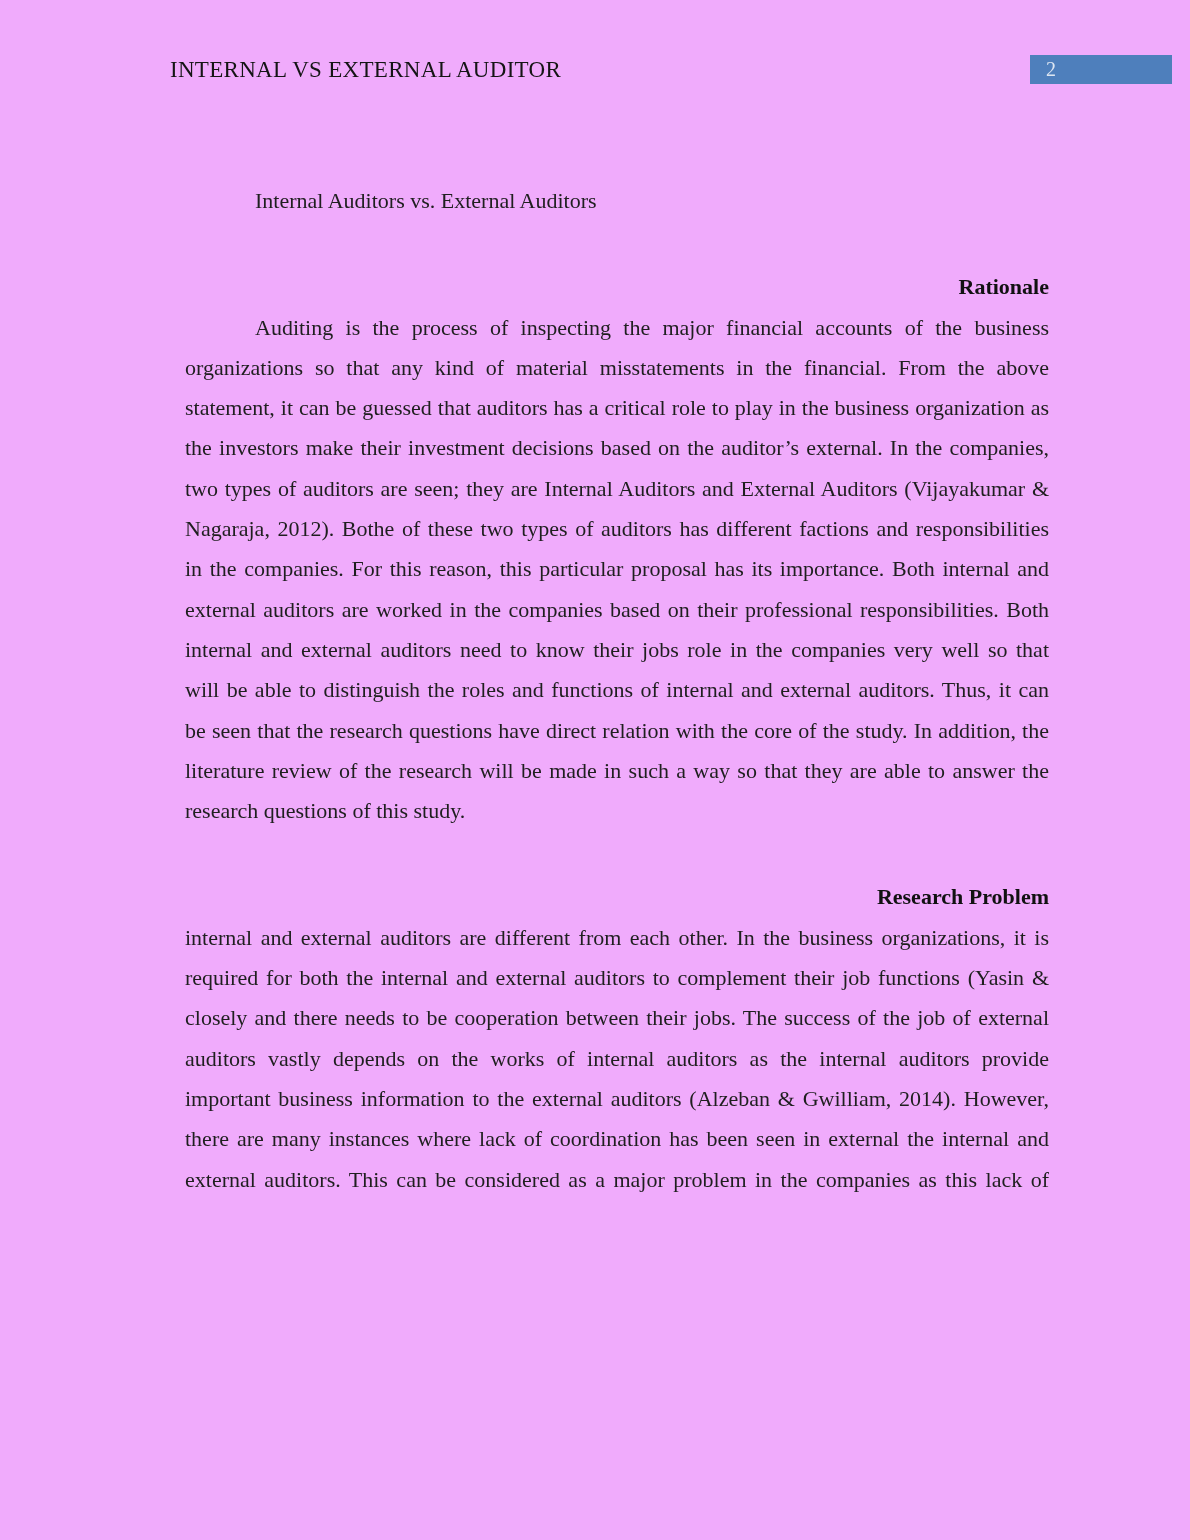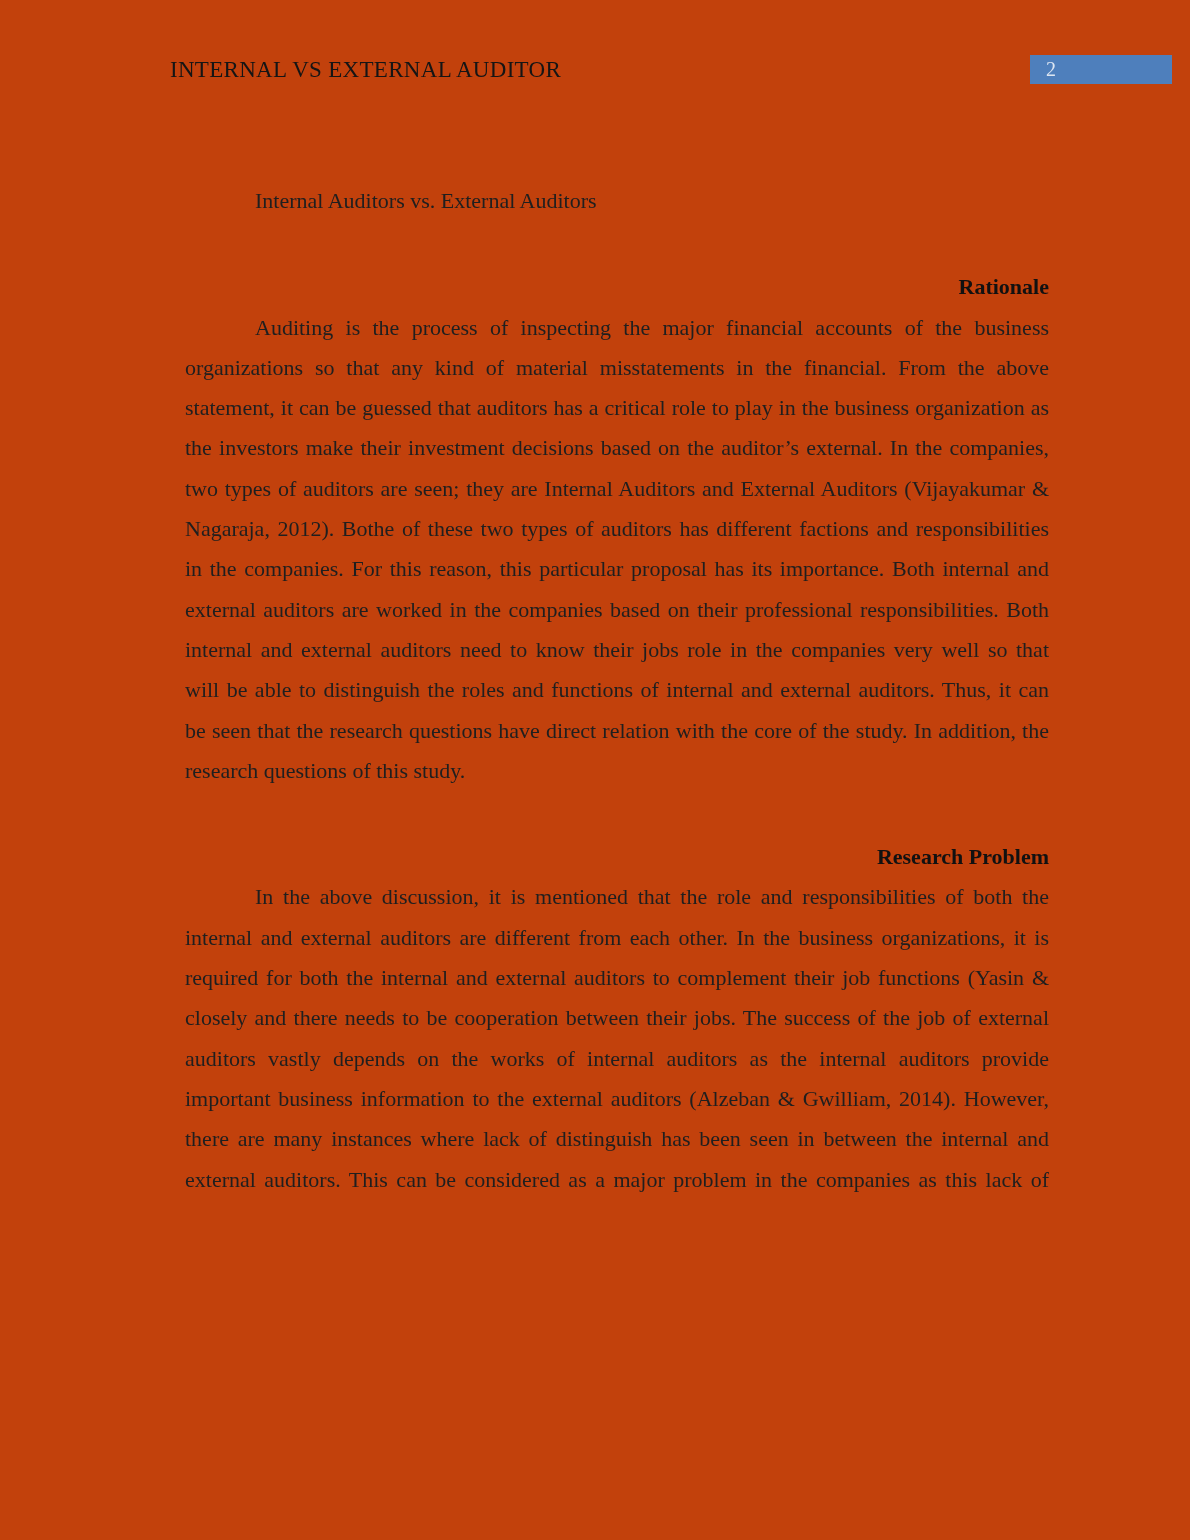--- a/index.html
+++ b/index.html
@@ -1,21 +1,21 @@
 <!DOCTYPE html>
 <html><head>
 <meta charset="utf-8">
 <style>
   * { margin: 0; padding: 0; box-sizing: border-box; }
   html, body { background: #ffffff; }
   .page {
     position: relative;
     width: 1190px;
     height: 1540px;
-    background: #c2410c;
+    background: #f0abfc;
     font-family: "Liberation Serif", "DejaVu Serif", serif;
     color: #1f1f1f;
     overflow: hidden;
   }
   .page-header {
     position: absolute;
     top: 55px;
     left: 0;
     right: 0;
     height: 30px;
@@ -98,29 +98,29 @@
         <div class="jline">organizations so that any kind of material misstatements in the financial. From the above</div>
         <div class="jline">statement, it can be guessed that auditors has a critical role to play in the business organization as</div>
         <div class="jline">the investors make their investment decisions based on the auditor’s external. In the companies,</div>
         <div class="jline">two types of auditors are seen; they are Internal Auditors and External Auditors (Vijayakumar &amp;</div>
         <div class="jline">Nagaraja, 2012). Bothe of these two types of auditors has different factions and responsibilities</div>
         <div class="jline">in the companies. For this reason, this particular proposal has its importance. Both internal and</div>
         <div class="jline">external auditors are worked in the companies based on their professional responsibilities. Both</div>
         <div class="jline">internal and external auditors need to know their jobs role in the companies very well so that</div>
         <div class="jline">will be able to distinguish the roles and functions of internal and external auditors. Thus, it can</div>
         <div class="jline">be seen that the research questions have direct relation with the core of the study. In addition, the</div>
+        <div class="jline">literature review of the research will be made in such a way so that they are able to answer the</div>
         <div class="jline final">research questions of this study.</div>
       </div>
 
     <div class="heading gap">Research Problem</div>
     <div class="para">
-        <div class="jline first">In the above discussion, it is mentioned that the role and responsibilities of both the</div>
         <div class="jline">internal and external auditors are different from each other. In the business organizations, it is</div>
         <div class="jline">required for both the internal and external auditors to complement their job functions (Yasin &amp;</div>
         <div class="jline">closely and there needs to be cooperation between their jobs. The success of the job of external</div>
         <div class="jline">auditors vastly depends on the works of internal auditors as the internal auditors provide</div>
         <div class="jline">important business information to the external auditors (Alzeban &amp; Gwilliam, 2014). However,</div>
-        <div class="jline">there are many instances where lack of distinguish has been seen in between the internal and</div>
+        <div class="jline">there are many instances where lack of coordination has been seen in external the internal and</div>
         <div class="jline">external auditors. This can be considered as a major problem in the companies as this lack of</div>
       </div>
 
   </div>
 </div>
 
 </body></html>

